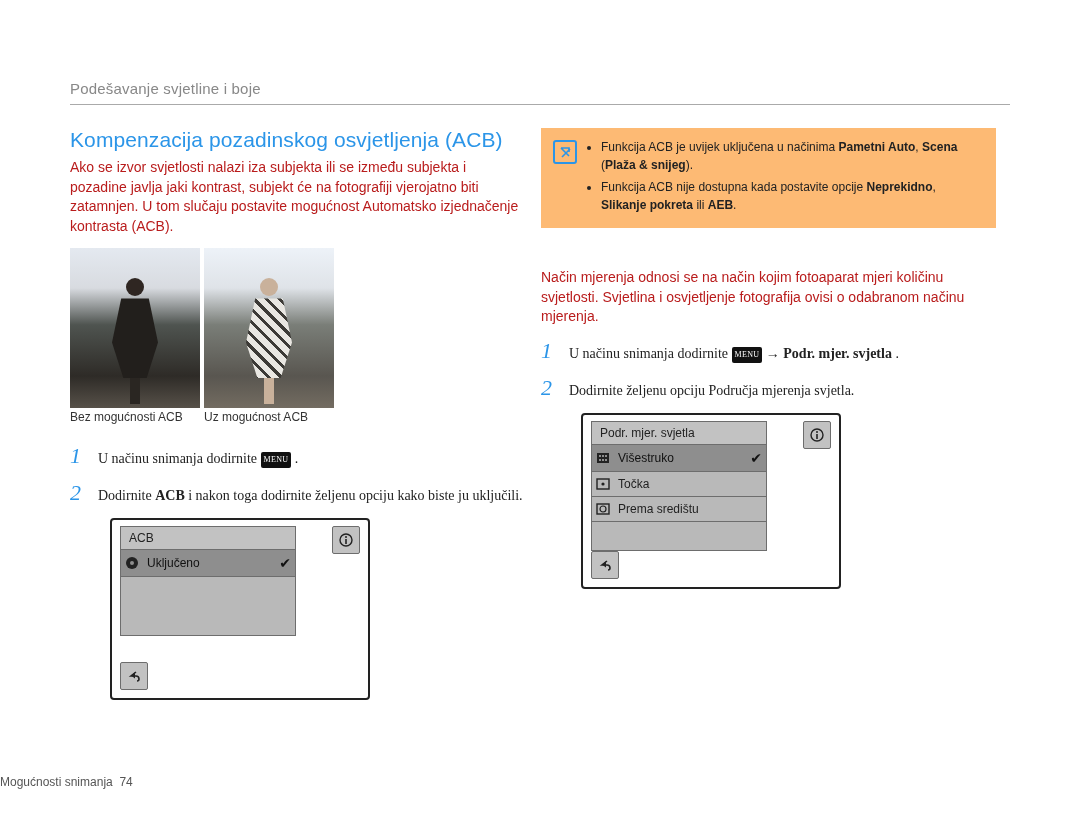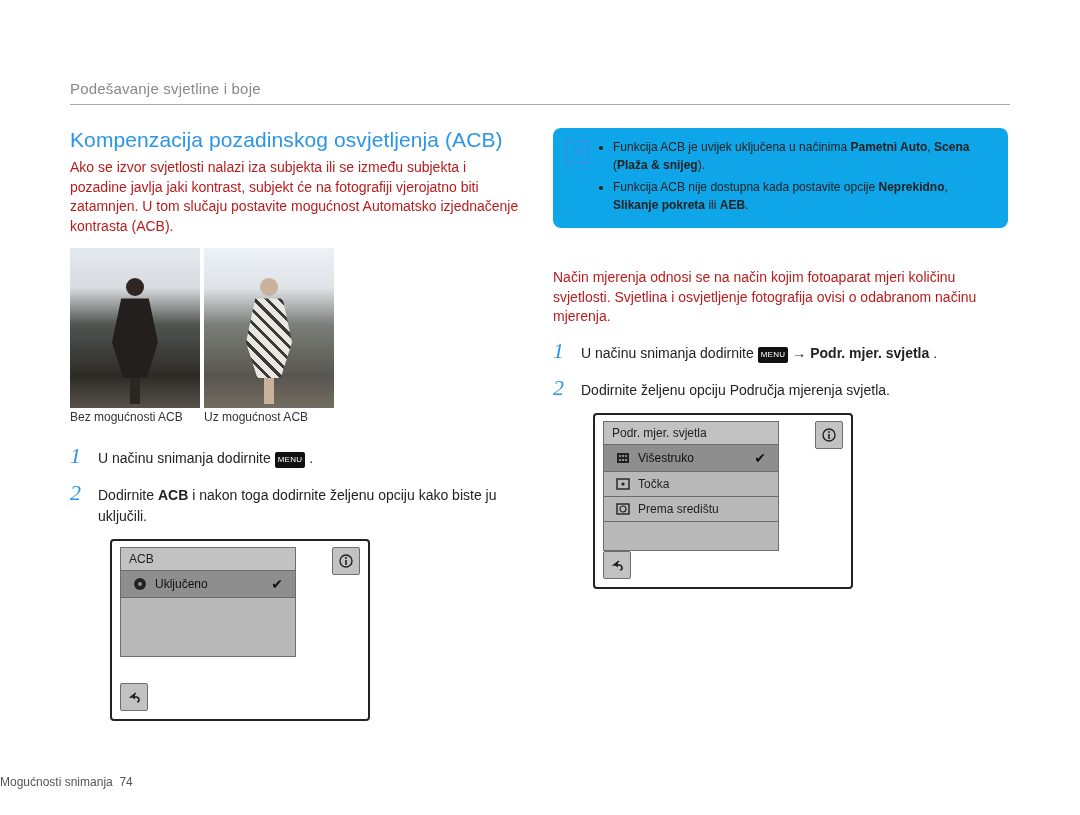--- a/index.html
+++ b/index.html
@@ -35,21 +35,21 @@
     width: 940px;
     height: 1px;
     background: #aaa;
   }
   .columns {
     position: absolute;
     top: 128px;
     left: 70px;
     width: 940px;
     display: flex;
-    gap: 28px;
+    gap: 16px;
   }
   .col {
     width: 455px;
   }
   h2.blue {
     color: #2b95e8;
     font-size: 21px;
     font-weight: 400;
     margin: 0 0 6px 0;
     letter-spacing: 0.1px;
@@ -126,20 +126,21 @@
     font-weight: 400;
     width: 18px;
     flex: 0 0 18px;
     line-height: 1.1;
     font-family: "Times New Roman", serif;
   }
   .step .txt {
     flex: 1;
     font-size: 14px;
     padding-top: 4px;
+    font-family: Liberation Serif, serif;
   }
   .menu-chip {
     display: inline-block;
     background: #111;
     color: #fff;
     font-size: 8px;
     padding: 2px 3px;
     border-radius: 2px;
     vertical-align: 1px;
     letter-spacing: 0.3px;
@@ -170,21 +171,21 @@
     font-size: 12px;
     color: #222;
     background: #c2c2c2;
     padding: 4px 8px;
     border-bottom: 1px solid #6d6d6d;
   }
   .panel-row {
     display: flex;
     align-items: center;
     gap: 8px;
-    padding: 5px 12px;
+    padding: 5px 4px;
     font-size: 12px;
     color: #222;
     border-bottom: 1px solid #6d6d6d;
     background: #b9b9b9;
   }
   .panel-row:last-child { border-bottom: none; }
   .panel-row.selected { background: #8e8e8e; color: #111; }
   .panel-row .row-icon {
     width: 14px; height: 14px;
     display: inline-flex; align-items: center; justify-content: center;
@@ -209,22 +210,22 @@
     align-items: center;
     justify-content: center;
     font-size: 14px;
     border-radius: 2px;
   }
   .side-btn.info { top: 0; }
   .side-btn.back { bottom: 0; left: 0; right: auto; }
 
   
   .note {
-    background: #0ea5e9;
-    border-radius: 8px;
+    background: #fdba74;
+    border-radius: 0;
     padding: 10px 12px 10px 12px;
     display: flex;
     gap: 10px;
     font-size: 12px;
     line-height: 1.5;
     margin: 0 0 40px 0;
   }
   .note .note-icon {
     width: 20px; height: 20px;
     border: 2px solid #2b95e8;

